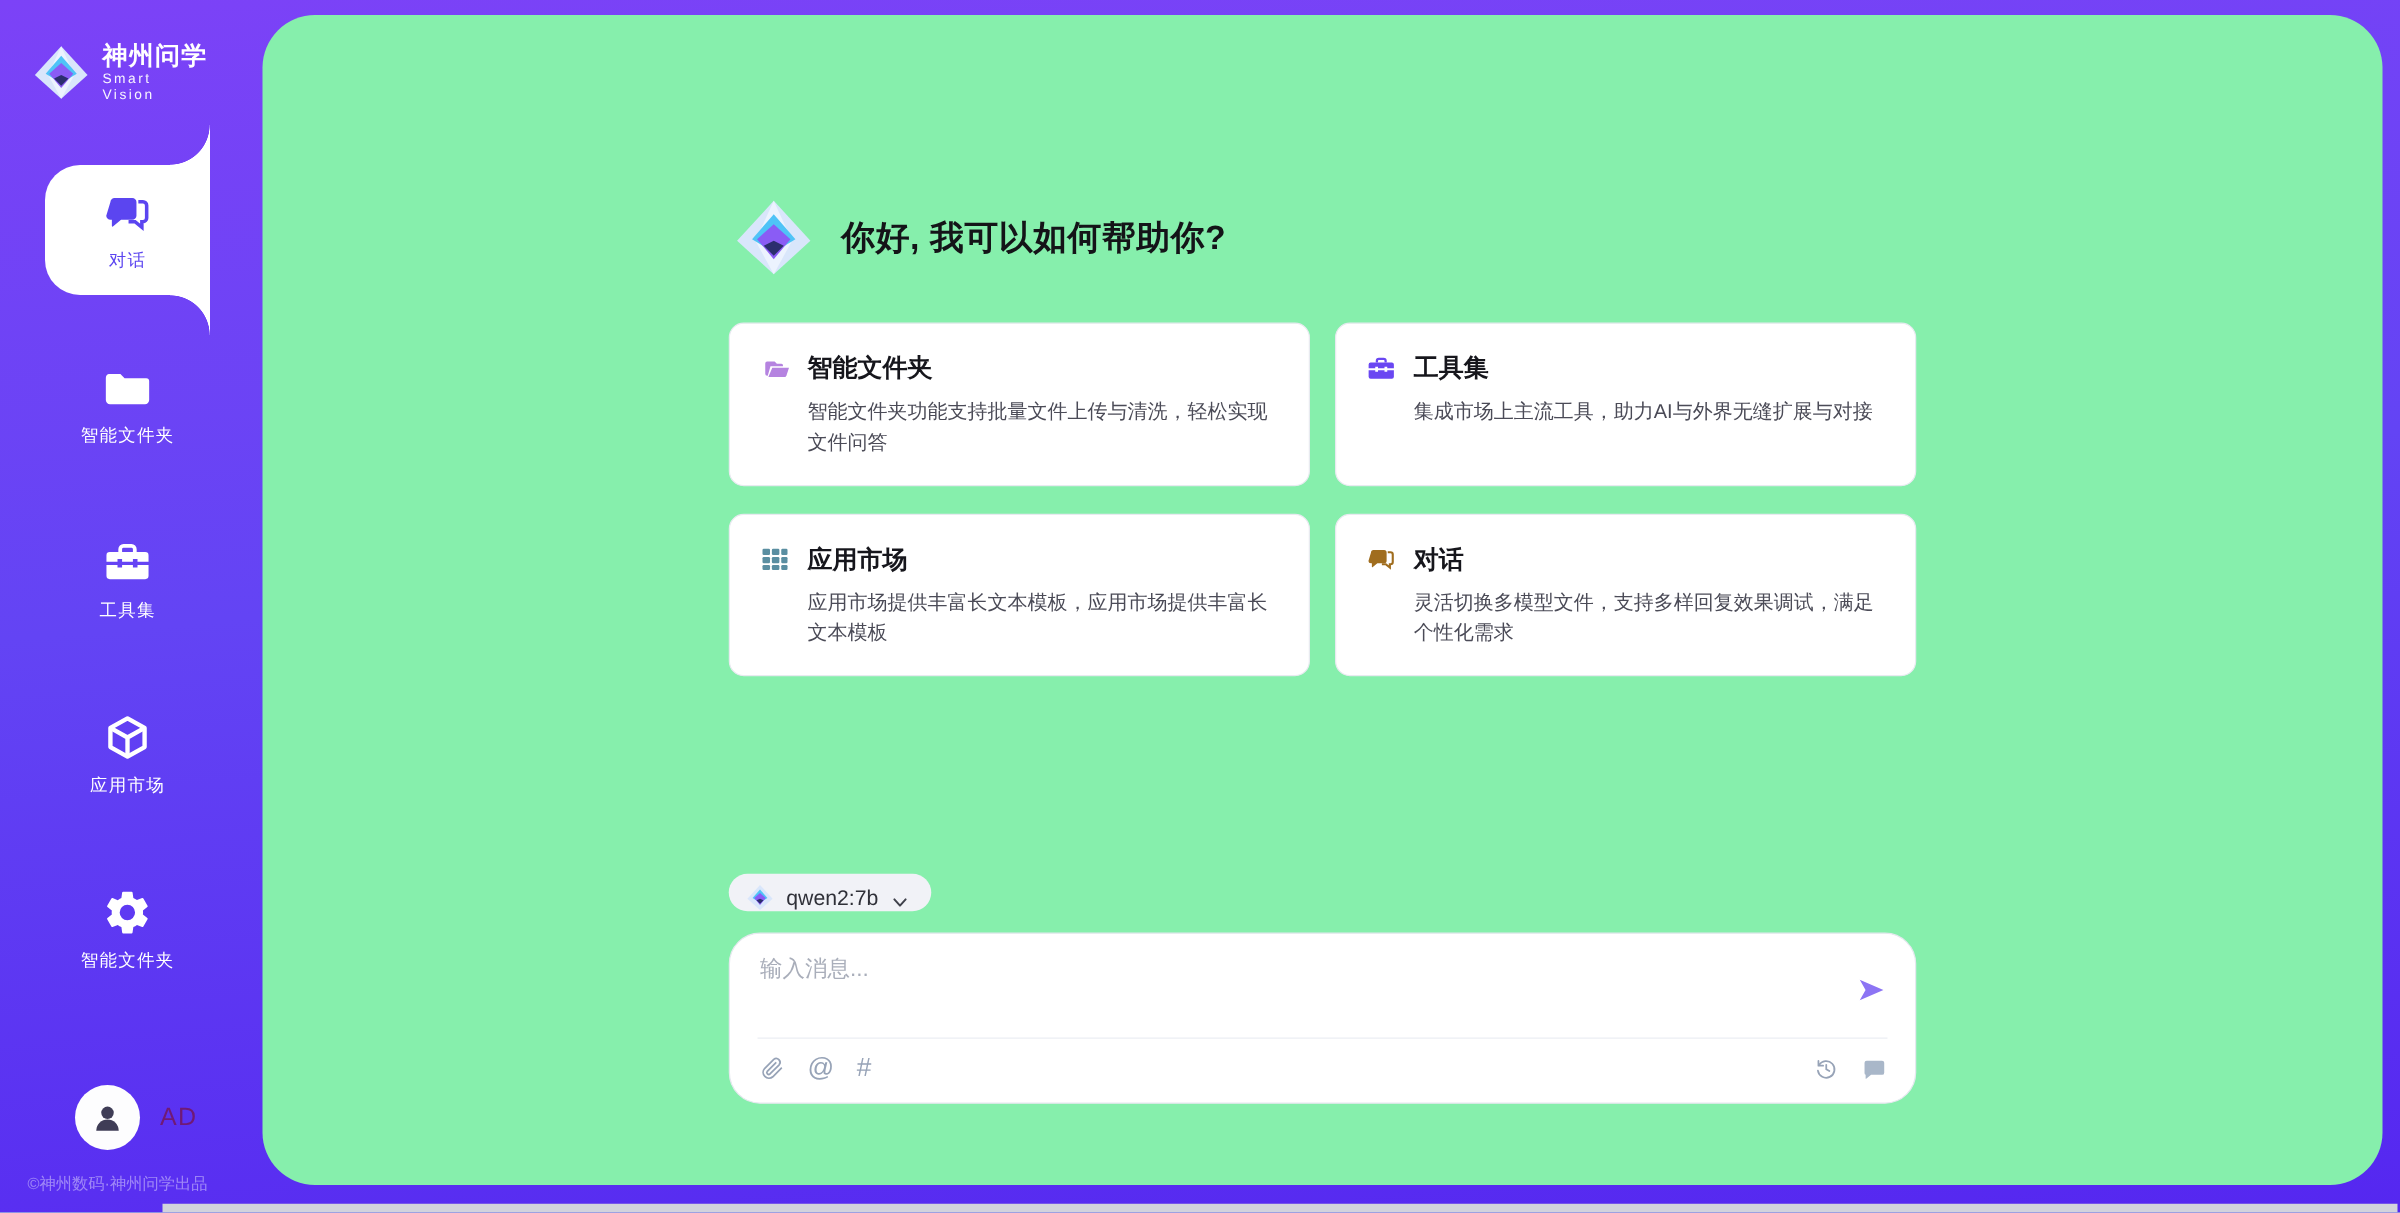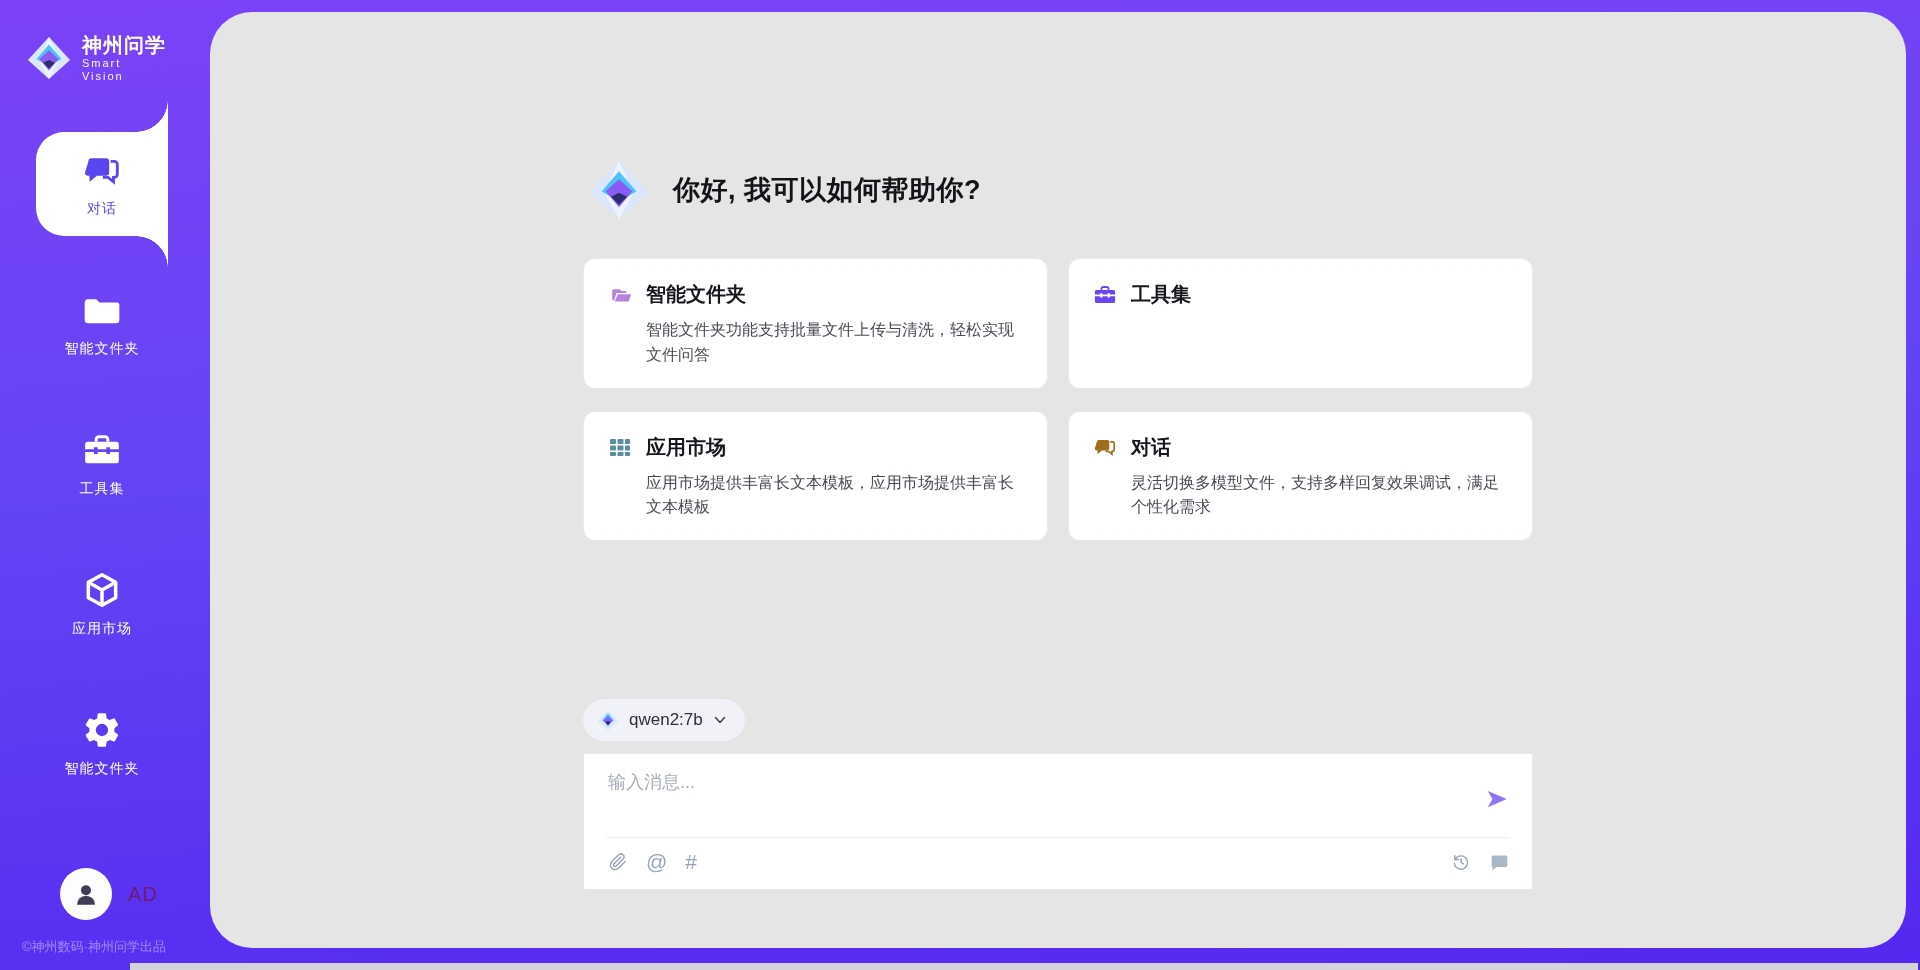--- a/index.html
+++ b/index.html
@@ -33,47 +33,47 @@
   .nav-icon { width:40px; height:40px; }
 
   .user-row { margin-top:auto; display:flex; align-items:center; gap:16px; padding-left:60px; margin-bottom:18px; cursor:pointer; }
   .avatar { width:52px; height:52px; border-radius:50%; background:#fdfdfe; display:flex; align-items:center; justify-content:center; }
   .user-name { color:#701a75; font-size:20px; letter-spacing:1px; }
   .side-footer { color:rgba(255,255,255,.42); font-size:13px; padding:0 0 14px 22px; white-space:nowrap; }
 
   
   .main {
     position:absolute; left:210px; top:12px; right:14px; bottom:22px;
-    background:#e5e5e5; border-radius:42px; z-index:1; overflow:hidden;
+    background:#86efac; border-radius:42px; z-index:1; overflow:hidden;
   }
   .content { width:950px; margin:0 auto; padding-top:146px; }
 
   .greeting-row { display:flex; align-items:center; gap:22px; padding-left:4px; }
   .greeting { font-size:27px; font-weight:700; color:#141418; letter-spacing:.5px; }
 
   .cards { margin-top:36px; display:grid; grid-template-columns:1fr 1fr; column-gap:20px; row-gap:22px; }
   .card {
     border:1px solid #e8eaf0; border-radius:12px; background:#fff;
     padding:22px 24px 20px 24px; min-height:130px; cursor:pointer;
   }
   .card-head { display:flex; align-items:center; gap:14px; }
   .card-icon { width:24px; height:24px; flex:0 0 auto; }
   .card-title { font-size:20px; font-weight:700; color:#16161c; }
   .card-desc { margin-top:10px; margin-left:38px; font-size:16px; color:#4b4b57; line-height:1.55; }
 
   
   .composer { margin-top:158px; padding-bottom:40px; }
   .model-pill {
-    display:inline-flex; align-items:center; gap:10px; height:42px; padding:0 18px 0 14px;
+    display:inline-flex; align-items:flex-end; gap:10px; height:30px; padding:0 18px 0 14px;
     background:#f1f2f7; border-radius:21px; cursor:pointer;
   }
   .model-name { font-size:17px; color:#2f3038; }
   .chevron { width:14px; height:14px; }
 
-  .input-box { margin-top:12px; border:1.5px solid #e6e8ef; border-radius:2px; height:137px; position:relative; background:#fff; }
+  .input-box { margin-top:12px; border:1.5px solid #e6e8ef; border-radius:25px; height:137px; position:relative; background:#fff; }
   .input-top { display:flex; align-items:flex-start; padding:18px 22px 0 24px; }
   .msg-input { flex:1; border:none; outline:none; font-size:18px; color:#333; background:transparent; font-family:inherit; }
   .msg-input::placeholder { color:#a9aeba; }
   .send-btn { background:none; border:none; cursor:pointer; padding:0; margin-top:14px; }
   .input-divider { position:absolute; left:22px; right:22px; top:83px; height:1px; background:#eceef3; }
   .input-tools { position:absolute; left:24px; right:22px; top:96px; display:flex; align-items:center; }
   .tool { background:none; border:none; cursor:pointer; color:#97a3b7; font-size:21px; margin-right:18px; display:flex; align-items:center; }
   .tool svg { display:block; }
   .tools-right { margin-left:auto; display:flex; align-items:center; gap:18px; }
 
@@ -184,20 +184,21 @@
 
       <div class="card">
         <div class="card-head">
           <svg class="card-icon" viewBox="0 0 24 24">
             <path d="M8.5 7V5.6A1.6 1.6 0 0 1 10.1 4h3.8a1.6 1.6 0 0 1 1.6 1.6V7" fill="none" stroke="#6a47f2" stroke-width="1.8"></path>
             <path d="M3.5 7h17a1.6 1.6 0 0 1 1.6 1.6v3h-5.3v-1.3h-2.2v1.3H9.4v-1.3H7.2v1.3H1.9v-3A1.6 1.6 0 0 1 3.5 7z" fill="#6a47f2"></path>
             <path d="M1.9 13.2h5.3v1.2h2.2v-1.2h5.2v1.2h2.2v-1.2h5.3v5.2a1.6 1.6 0 0 1-1.6 1.6h-17a1.6 1.6 0 0 1-1.6-1.6z" fill="#6a47f2"></path>
           </svg>
           <span class="card-title">工具集</span>
         </div>
+        <p class="card-desc">集成市场上主流工具，助力AI与外界无缝扩展与对接</p>
       </div>
 
       <div class="card">
         <div class="card-head">
           <svg class="card-icon" viewBox="0 0 24 24">
             <rect x="2" y="4" width="6" height="5" rx="1" fill="#5a8ea1"></rect>
             <rect x="9.5" y="4" width="6" height="5" rx="1" fill="#5a8ea1"></rect>
             <rect x="17" y="4" width="5" height="5" rx="1" fill="#5a8ea1"></rect>
             <rect x="2" y="10.5" width="6" height="5" rx="1" fill="#5a8ea1"></rect>
             <rect x="9.5" y="10.5" width="6" height="5" rx="1" fill="#5a8ea1"></rect>

